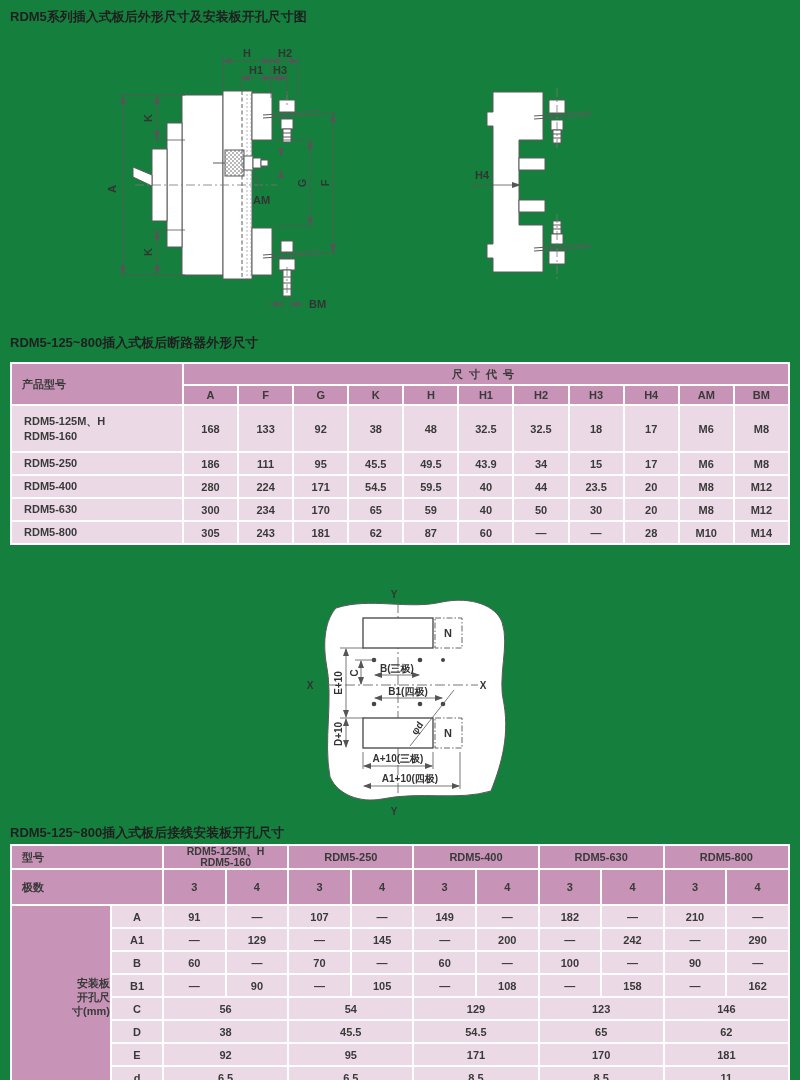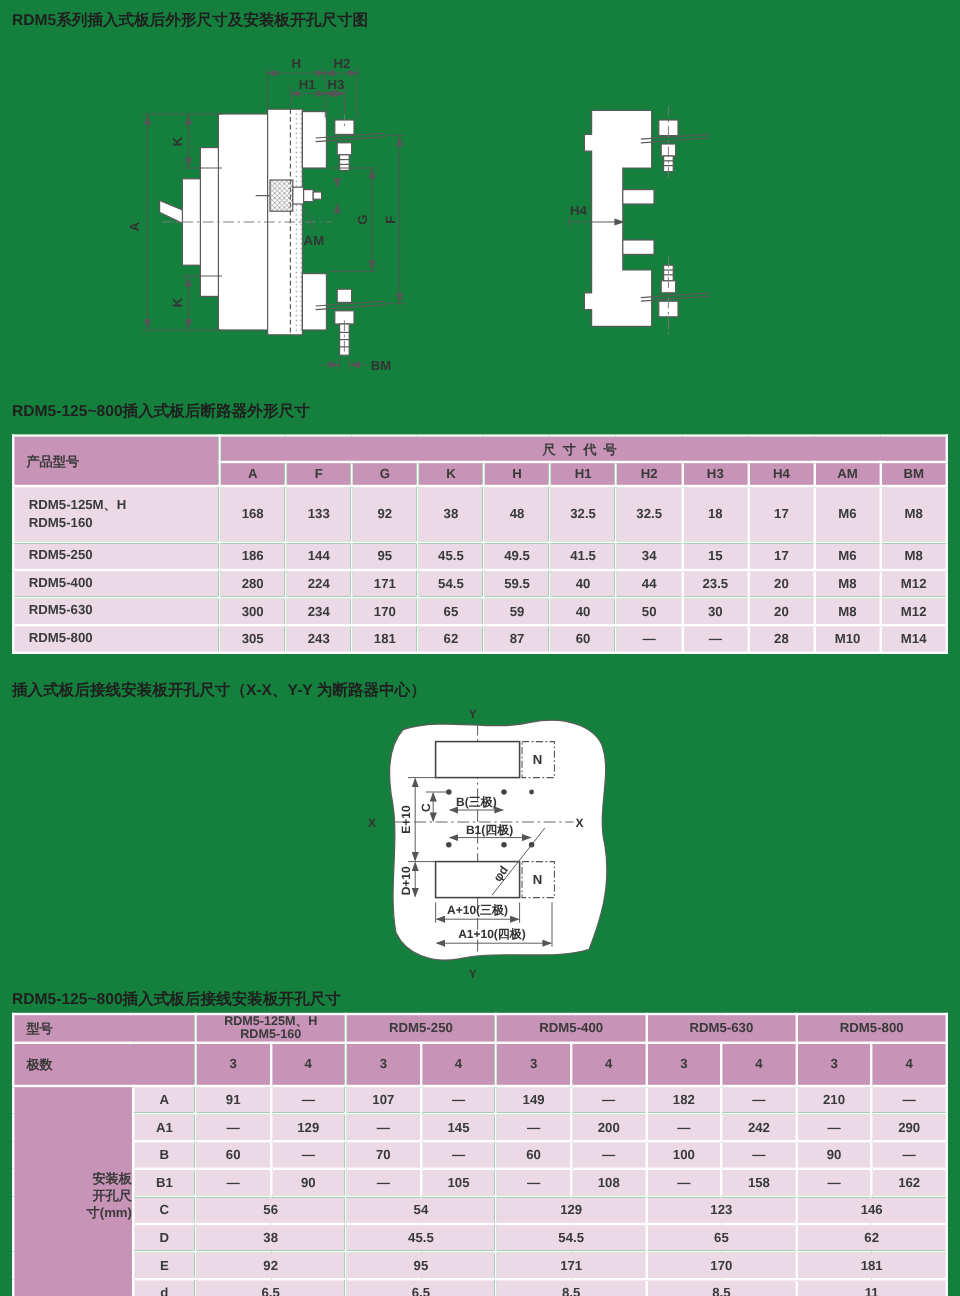--- a/index.html
+++ b/index.html
@@ -219,25 +219,25 @@
         <td class="cl">18</td>
         <td class="cl">17</td>
         <td class="cl">M6</td>
         <td class="cl">M8</td>
       </tr>
       <tr class="dr">
         <td class="cl model">
             <div>RDM5-250</div>
           </td>
         <td class="cl">186</td>
-        <td class="cl">144</td>
+        <td class="cl">111</td>
         <td class="cl">95</td>
         <td class="cl">45.5</td>
         <td class="cl">49.5</td>
-        <td class="cl">41.5</td>
+        <td class="cl">43.9</td>
         <td class="cl">34</td>
         <td class="cl">15</td>
         <td class="cl">17</td>
         <td class="cl">M6</td>
         <td class="cl">M8</td>
       </tr>
       <tr class="dr">
         <td class="cl model">
             <div>RDM5-400</div>
           </td>
@@ -281,21 +281,20 @@
         <td class="cl">60</td>
         <td class="cl">—</td>
         <td class="cl">—</td>
         <td class="cl">28</td>
         <td class="cl">M10</td>
         <td class="cl">M14</td>
       </tr>
     </tbody>
   </table>
 
-  <div class="title" id="title-fig3">插入式板后接线安装板开孔尺寸（X-X、Y-Y 为断路器中心）</div>
 
   <div class="figwrap" id="fig3">
     <svg width="250" height="230" viewBox="0 0 250 230">
       <defs>
         <marker id="a3e" markerWidth="8" markerHeight="6" refX="7" refY="3" orient="auto" markerUnits="userSpaceOnUse">
             <path d="M0,0 L8,3 L0,6 Z" fill="#555"></path>
           </marker>
         <marker id="a3s" markerWidth="8" markerHeight="6" refX="1" refY="3" orient="auto" markerUnits="userSpaceOnUse">
             <path d="M8,0 L0,3 L8,6 Z" fill="#555"></path>
           </marker>

